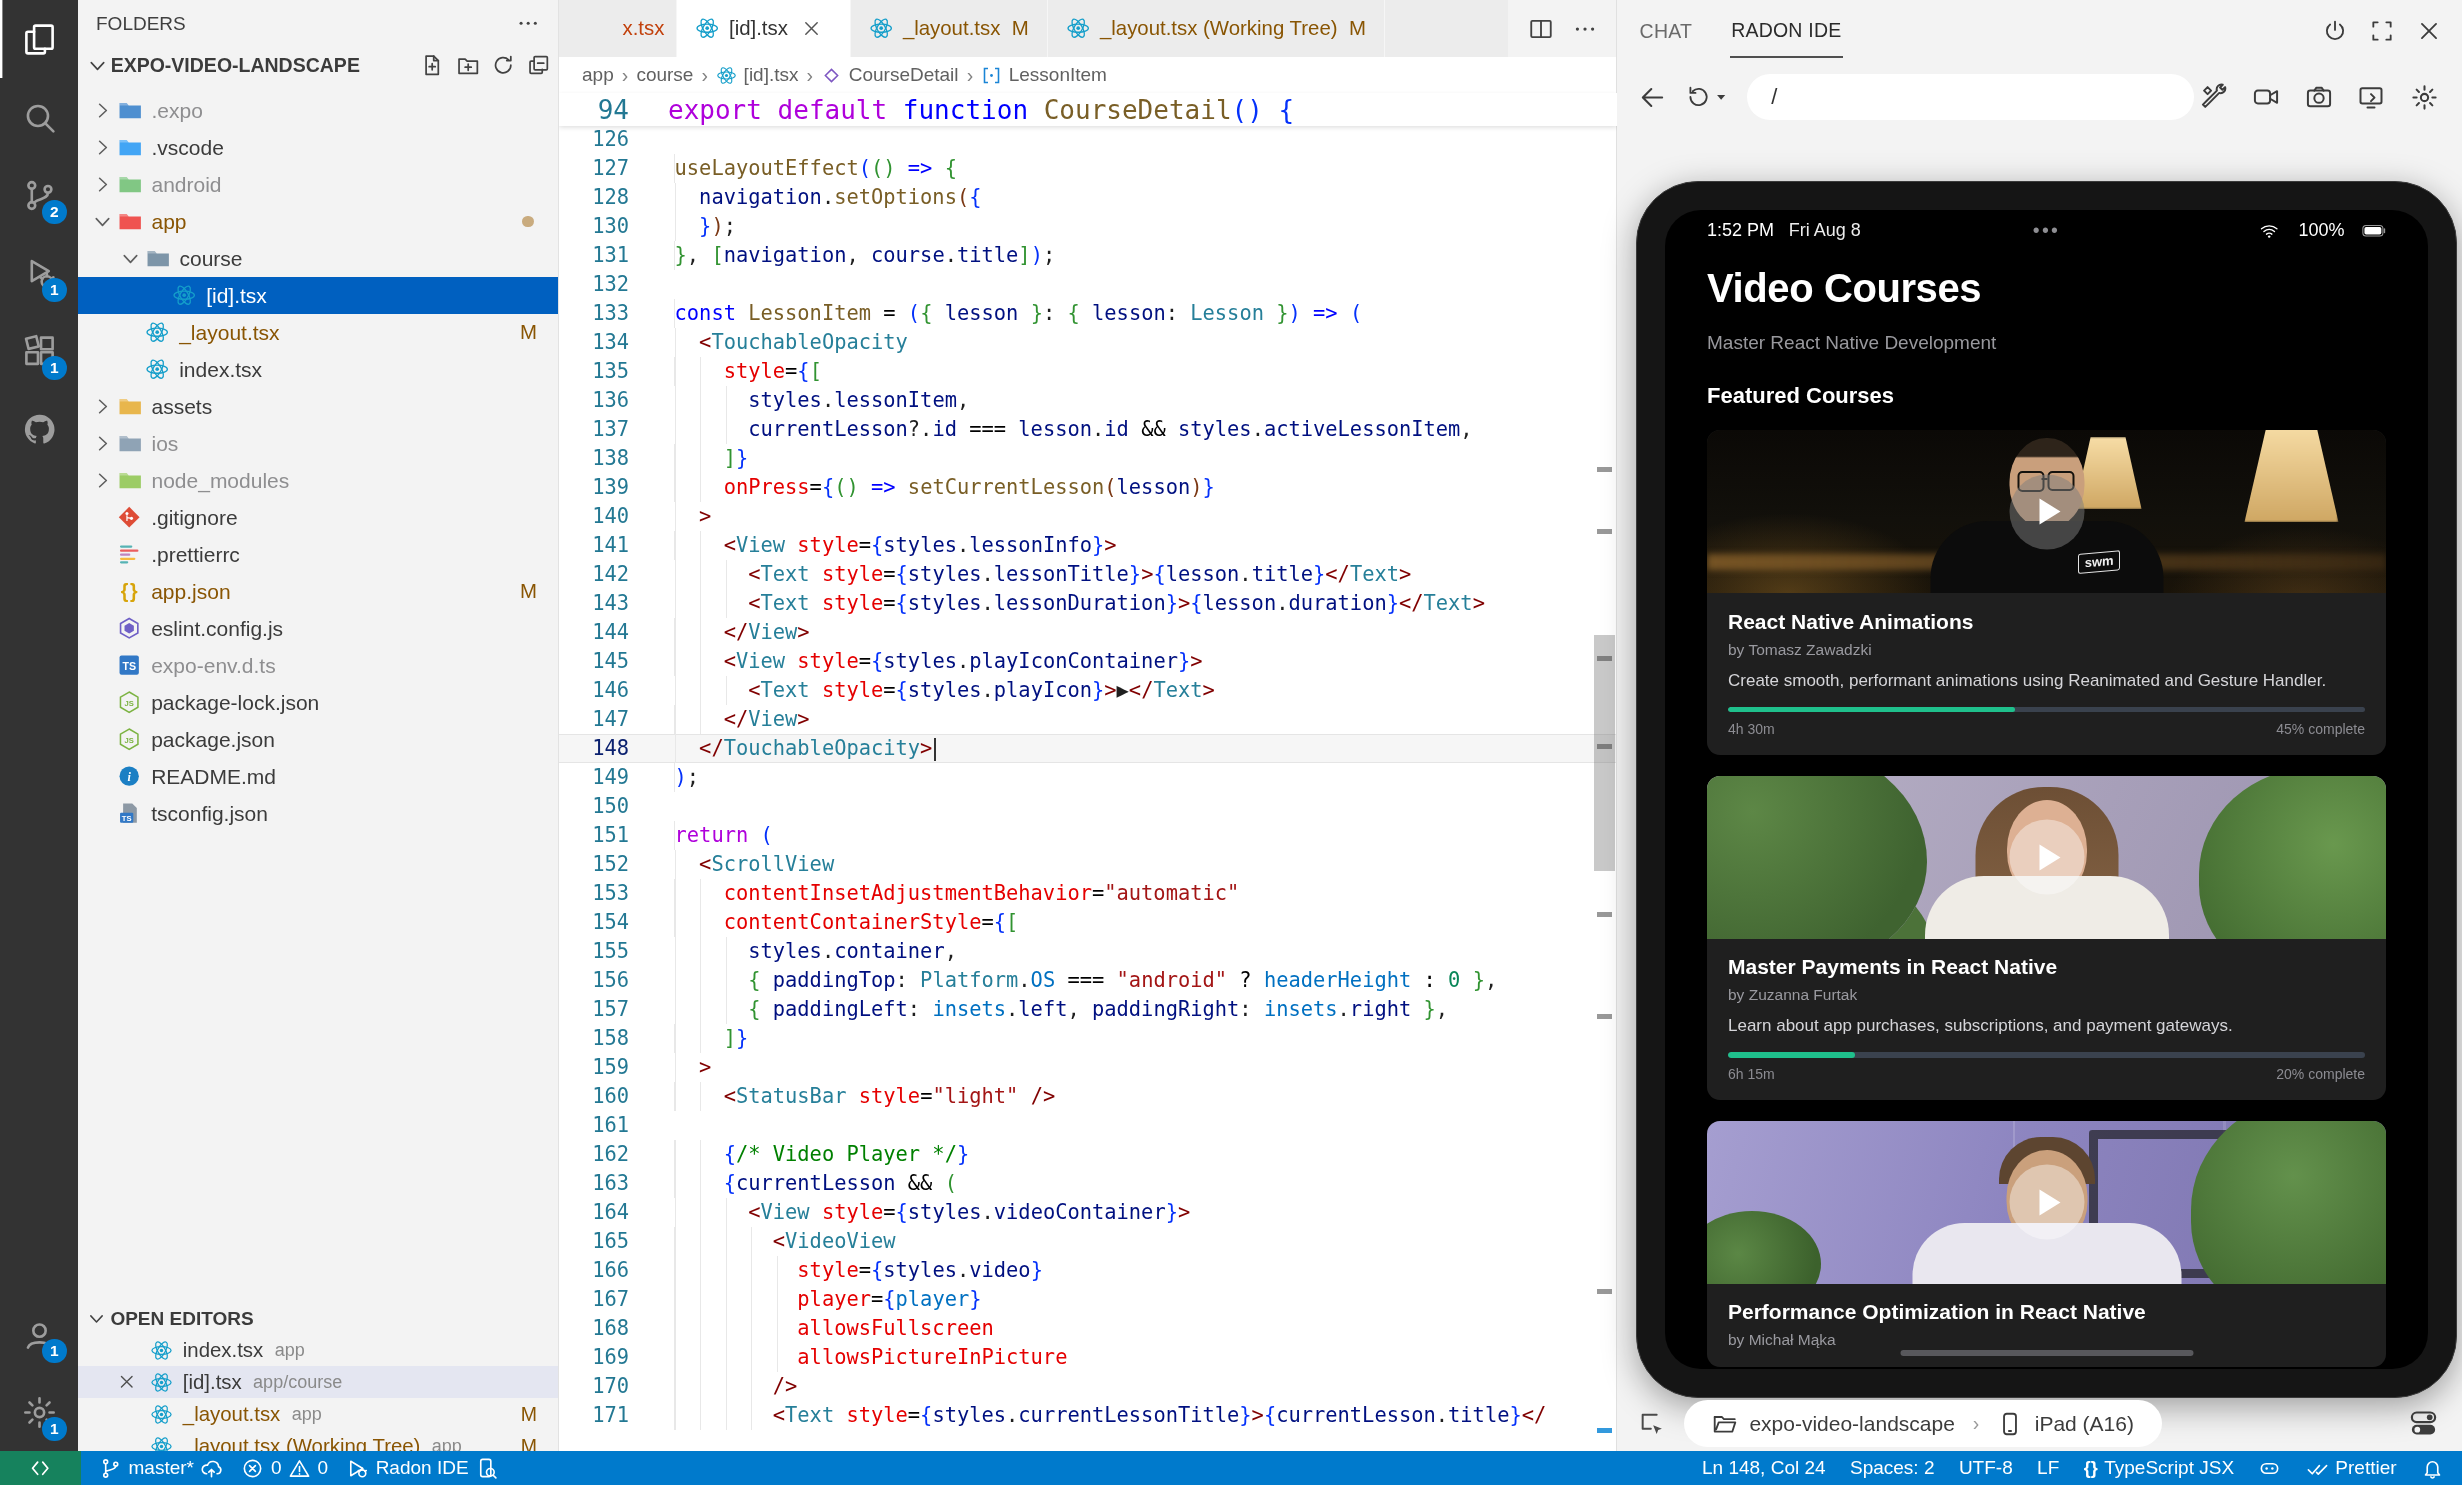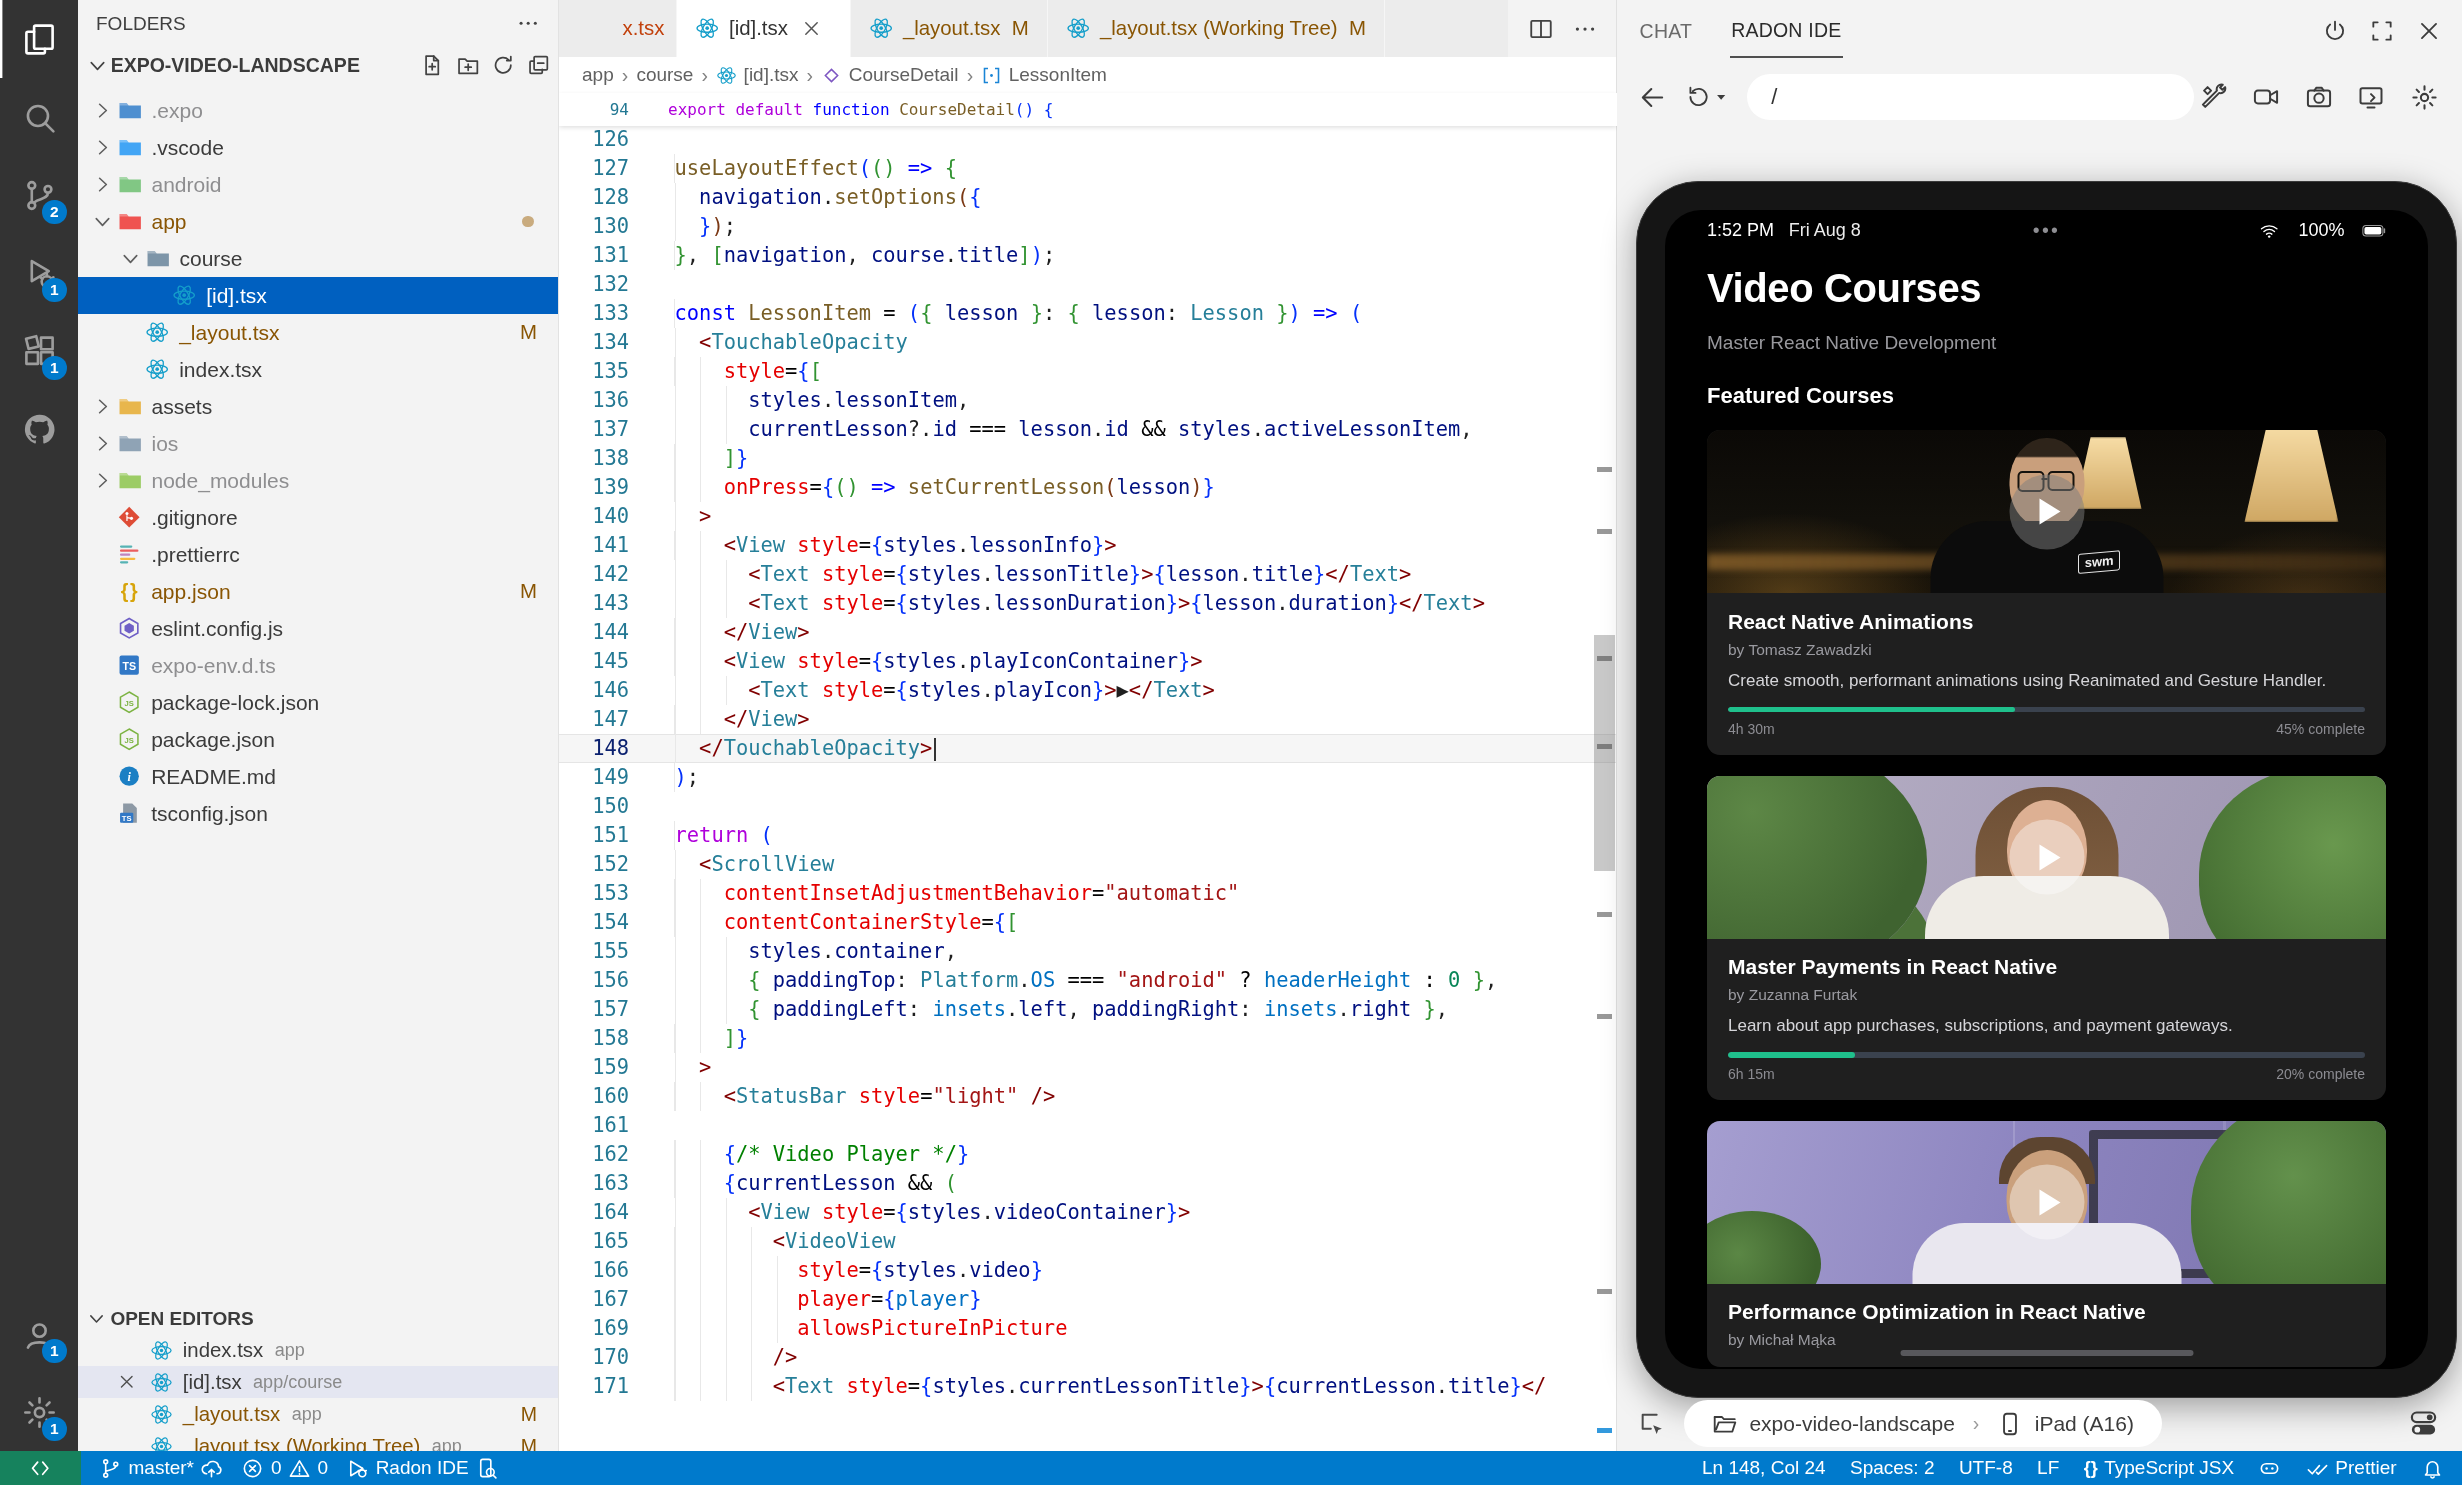--- a/index.html
+++ b/index.html
@@ -54,21 +54,21 @@
   .tab.partial{width:94px;padding:0 11.4px;overflow:hidden;justify-content:flex-end;}
   .tab .tm{margin-left:11.4px;color:#895503;}
   .tab.mod{color:#895503;}
   .tab .cls{width:21px;height:21px;margin-left:13px;color:#555;}
   #tab-actions{margin-left:auto;display:flex;align-items:center;gap:18px;background:#f3f3f3;padding:0 19.5px;}
   #tab-actions .ic{width:26px;height:26px;color:#424242;cursor:pointer;}
   #breadcrumb{height:36px;display:flex;align-items:center;padding-left:23px;font-size:19px;color:#616161;background:#fff;}
   #breadcrumb .bc-sep{margin:0 8.1px;color:#818181;font-size:19.5px;}
   #breadcrumb .ic{width:21px;height:21px;margin-right:6.5px;}
   .bc-item{display:flex;align-items:center;cursor:pointer;}
-  #sticky{position:relative;height:33px;display:flex;align-items:center;background:#fff;box-shadow:0 2.4px 4.9px rgba(0,0,0,.14);z-index:3;font-family:"DejaVu Sans Mono","Liberation Mono",monospace;font-size:16px;}
+  #sticky{position:relative;height:33px;display:flex;align-items:center;background:#fff;box-shadow:0 2.4px 4.9px rgba(0,0,0,.14);z-index:3;font-family:"DejaVu Sans Mono","Liberation Mono",monospace;font-size:26px;}
   #code{position:absolute;left:0;top:125px;right:0;bottom:0;font-family:"DejaVu Sans Mono","Liberation Mono",monospace;font-size:20.4px;}
   .cl{display:flex;height:29px;line-height:29px;position:relative;}
   .cl.cur{background:#f6f6f6;box-shadow:inset 0 0.8px 0 #e0e0e0, inset 0 -0.8px 0 #e0e0e0;}
   .ln{width:70px;text-align:right;color:#237893;flex:none;user-select:none;}
   .cl.cur .ln{color:#0b216f;}
   .ctext{margin-left:21px;white-space:pre;position:relative;}
   .guides{position:absolute;left:91px;top:0;bottom:0;background:repeating-linear-gradient(to right,transparent 0 24.5px,#e8e8e8 24.5px 25.6px);}
   #sticky .ln{width:70px;}
   #sticky .ctext{margin-left:39px;white-space:pre;}
   .caret{display:inline-block;width:1.6px;height:23px;background:#333;vertical-align:middle;margin-left:1.6px;}
@@ -900,20 +900,25 @@
         </div>
         <div class="cl ">
           <span class="ln">166</span>
           <span class="guides" style="width:147px"></span>
           <span class="ctext"><span class="tk-d">            </span><span class="tk-a">style</span><span class="tk-op">=</span><span class="tk-p1">{</span><span class="tk-v">styles</span><span class="tk-d">.</span><span class="tk-v">video</span><span class="tk-p1">}</span></span>
         </div>
         <div class="cl ">
           <span class="ln">167</span>
           <span class="guides" style="width:147px"></span>
           <span class="ctext"><span class="tk-d">            </span><span class="tk-a">player</span><span class="tk-op">=</span><span class="tk-p1">{</span><span class="tk-vc">player</span><span class="tk-p1">}</span></span>
+        </div>
+        <div class="cl ">
+          <span class="ln">168</span>
+          <span class="guides" style="width:147px"></span>
+          <span class="ctext"><span class="tk-d">            </span><span class="tk-a">allowsFullscreen</span></span>
         </div>
         <div class="cl ">
           <span class="ln">169</span>
           <span class="guides" style="width:147px"></span>
           <span class="ctext"><span class="tk-d">            </span><span class="tk-a">allowsPictureInPicture</span></span>
         </div>
         <div class="cl ">
           <span class="ln">170</span>
           <span class="guides" style="width:123px"></span>
           <span class="ctext"><span class="tk-d">          </span><span class="tk-b">/&gt;</span></span>

